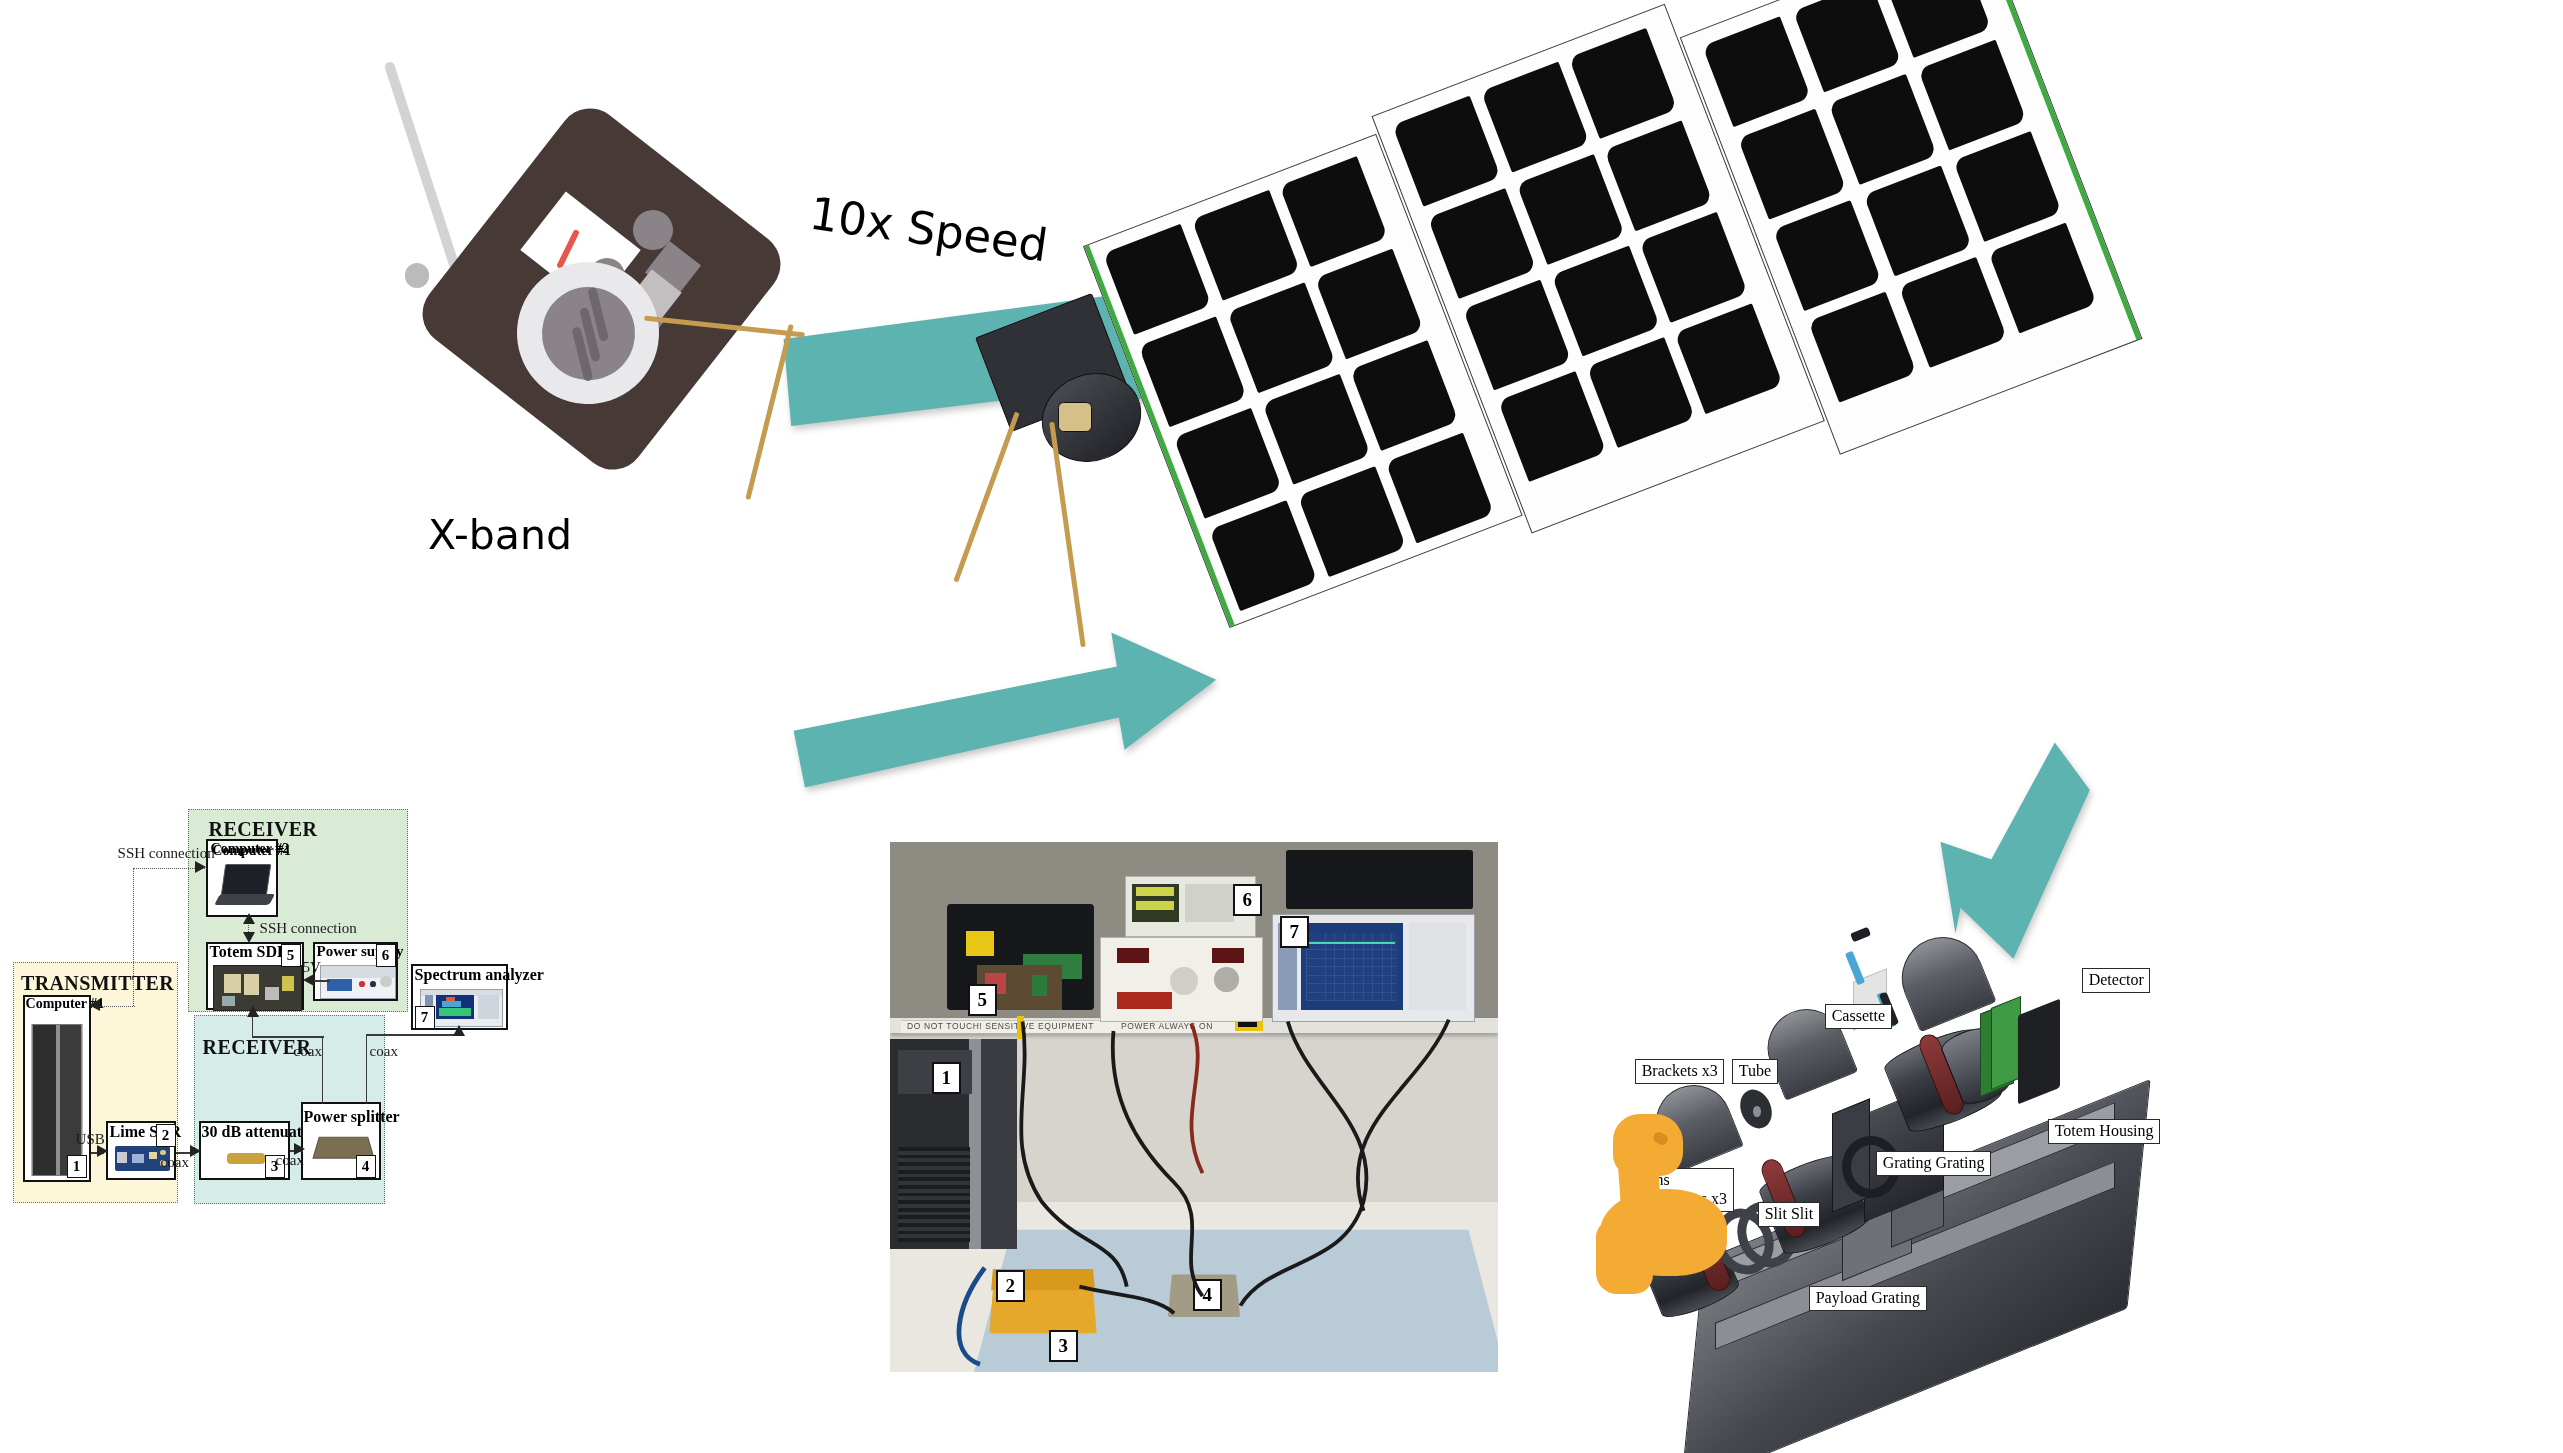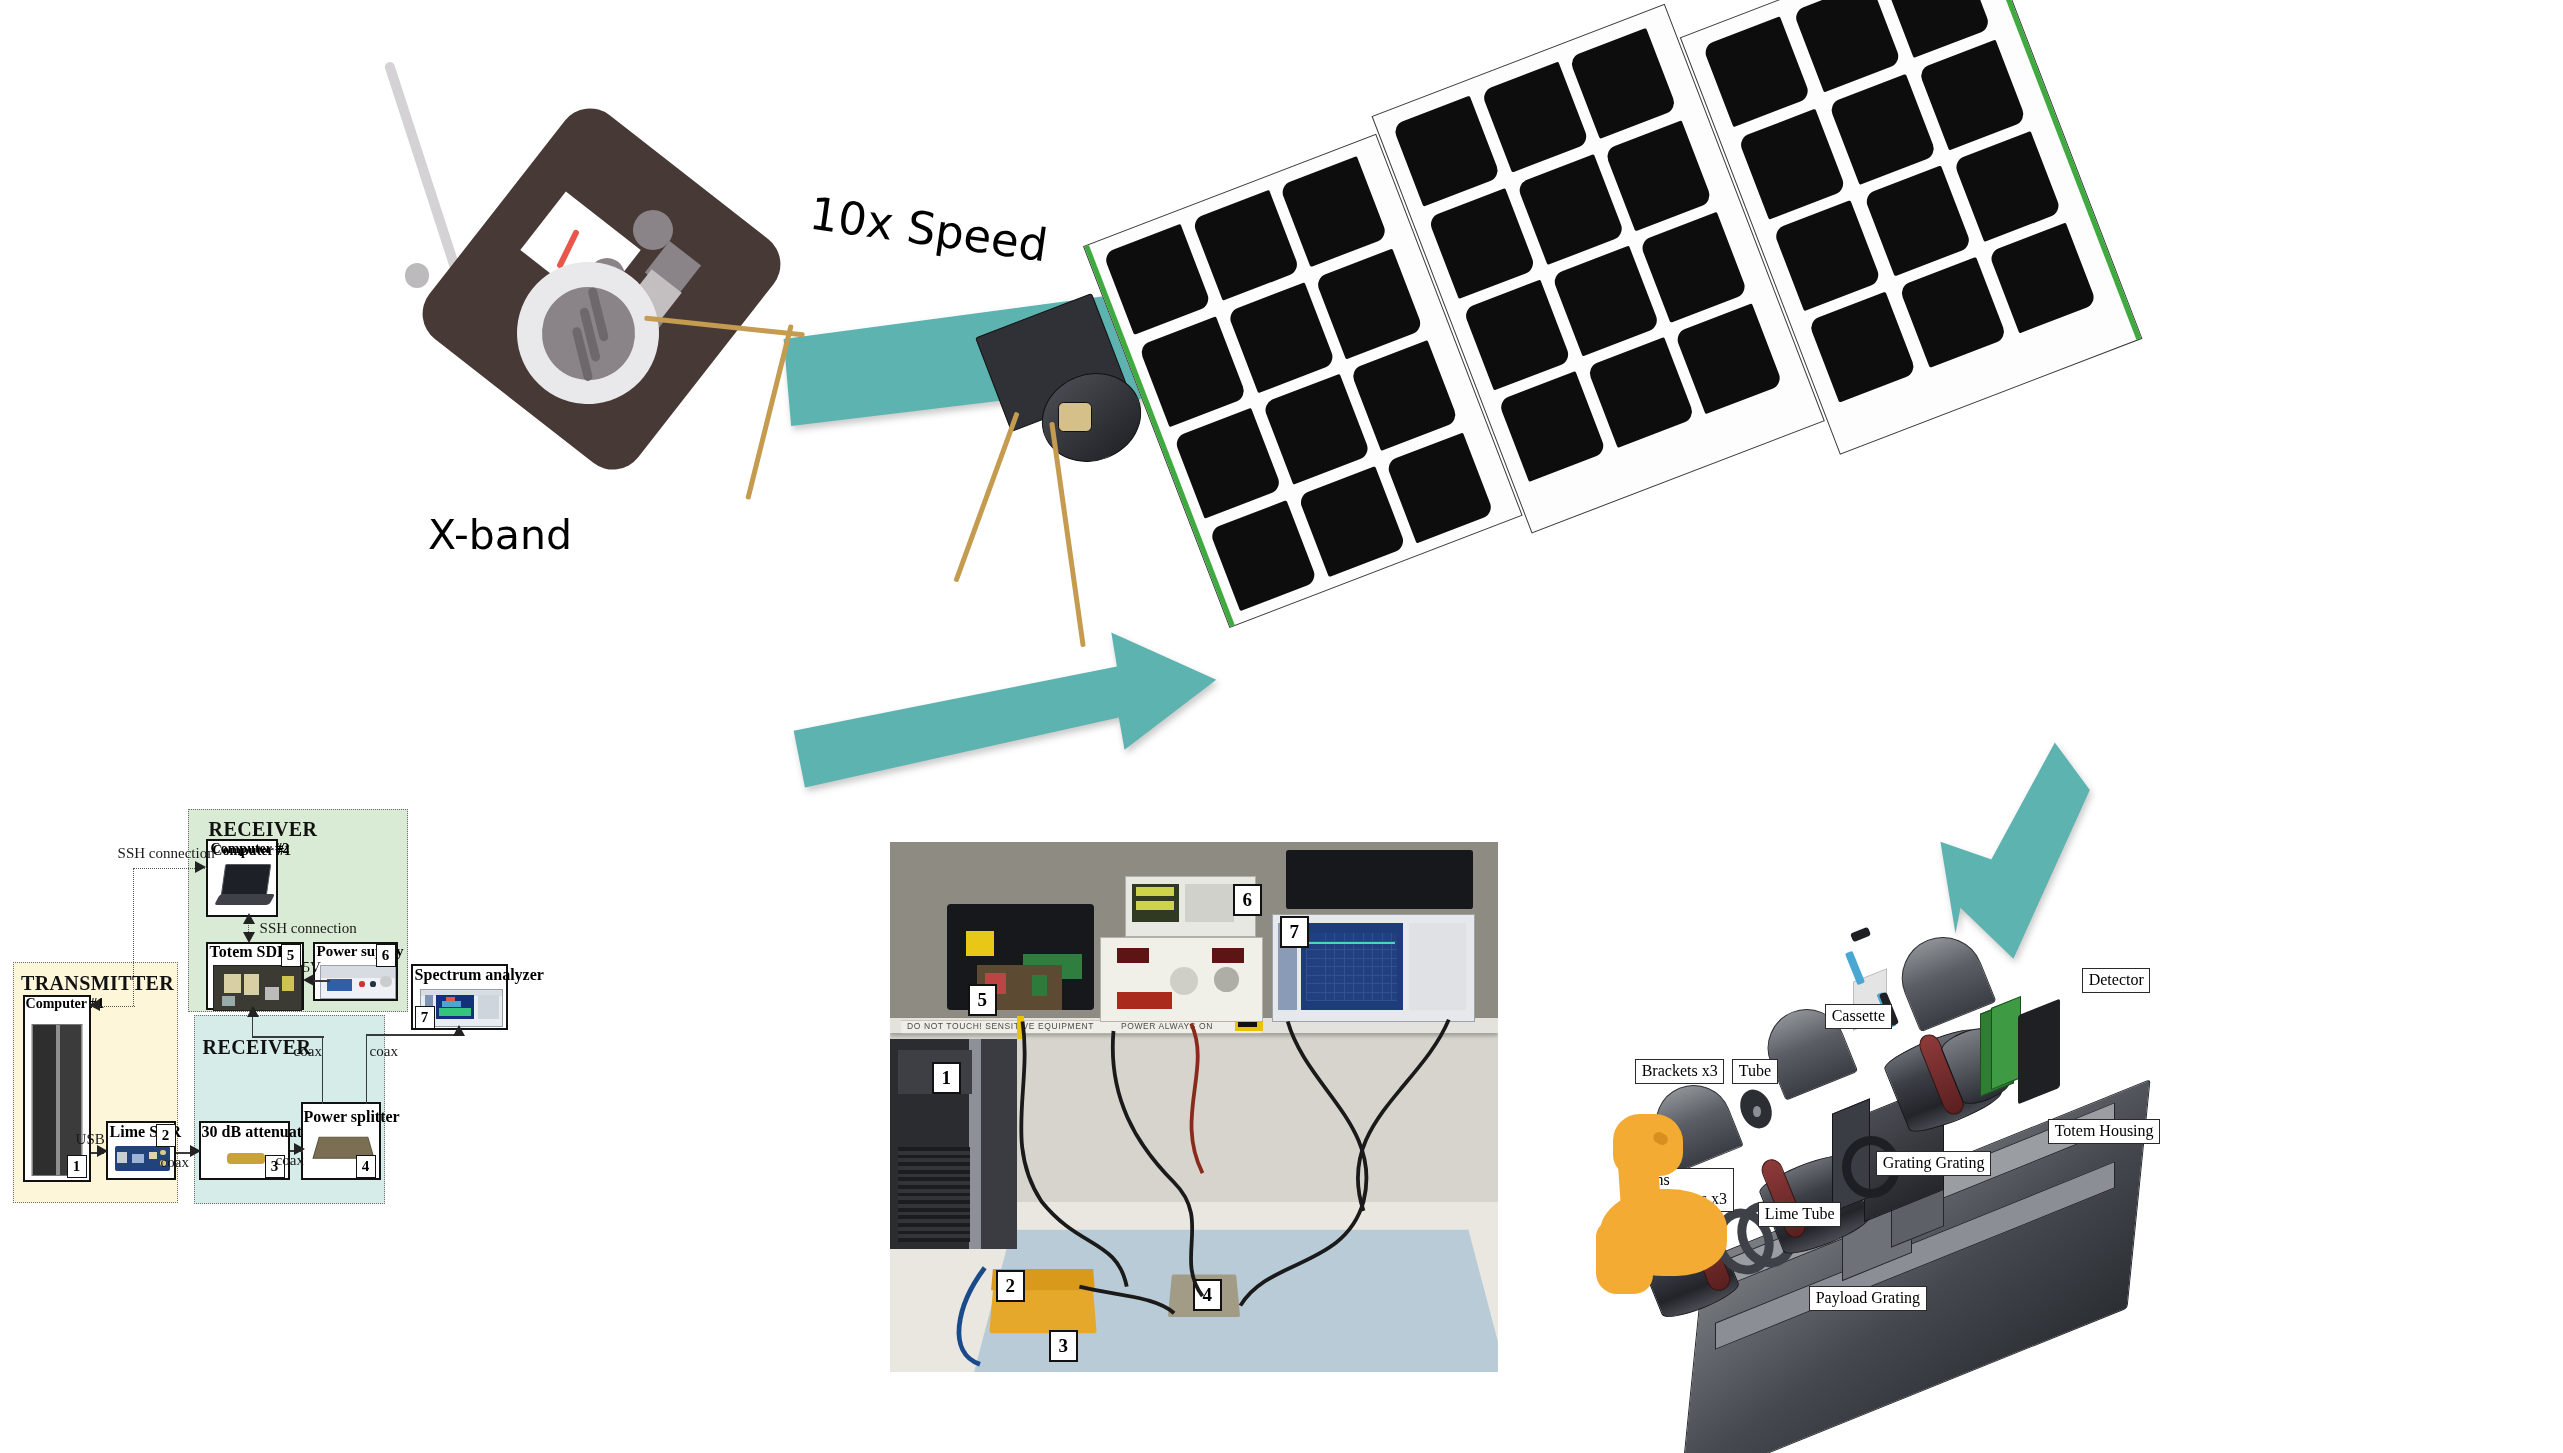--- a/index.html
+++ b/index.html
@@ -499,21 +499,21 @@
   <div class="blue-bar" style="left:331px;top:83px;width:6.6px;height:36px;transform:rotate(-22deg);"></div>
   <div class="blk" style="left:299px;top:21px;width:19px;height:8.5px;transform:rotate(-22deg);"></div>
   <div class="blk" style="left:333px;top:83px;width:7.6px;height:34px;transform:rotate(-22deg);"></div>
 
   <div class="pl-label" style="left:83px;top:150px;">Brackets x3</div>
   <div class="pl-label" style="left:180px;top:150px;">Tube</div>
   <div class="pl-label" style="left:273px;top:95px;">Cassette</div>
   <div class="pl-label" style="left:530px;top:59px;font-family:Liberation Serif, serif;">Detector</div>
   <div class="pl-label" style="left:496px;top:210px;">Totem Housing</div>
   <div class="pl-label" style="left:324px;top:242px;">Grating Grating</div>
-  <div class="pl-label" style="left:206px;top:293px;">Lime Tube</div>
+  <div class="pl-label" style="left:206px;top:293px;">Slit Slit</div>
   <div class="pl-label" style="left:80px;top:259px;white-space:pre-line;"><span>Lens
 Objectives x3</span></div>
   <div class="pl-label" style="left:257px;top:377px;">Payload Grating</div>
 </div>
 
 <div id="bicep">
   <div class="bi-forearm"></div>
   <div class="bi-fist"></div>
   <div class="bi-knuckle"></div>
   <div class="bi-muscle"></div>

